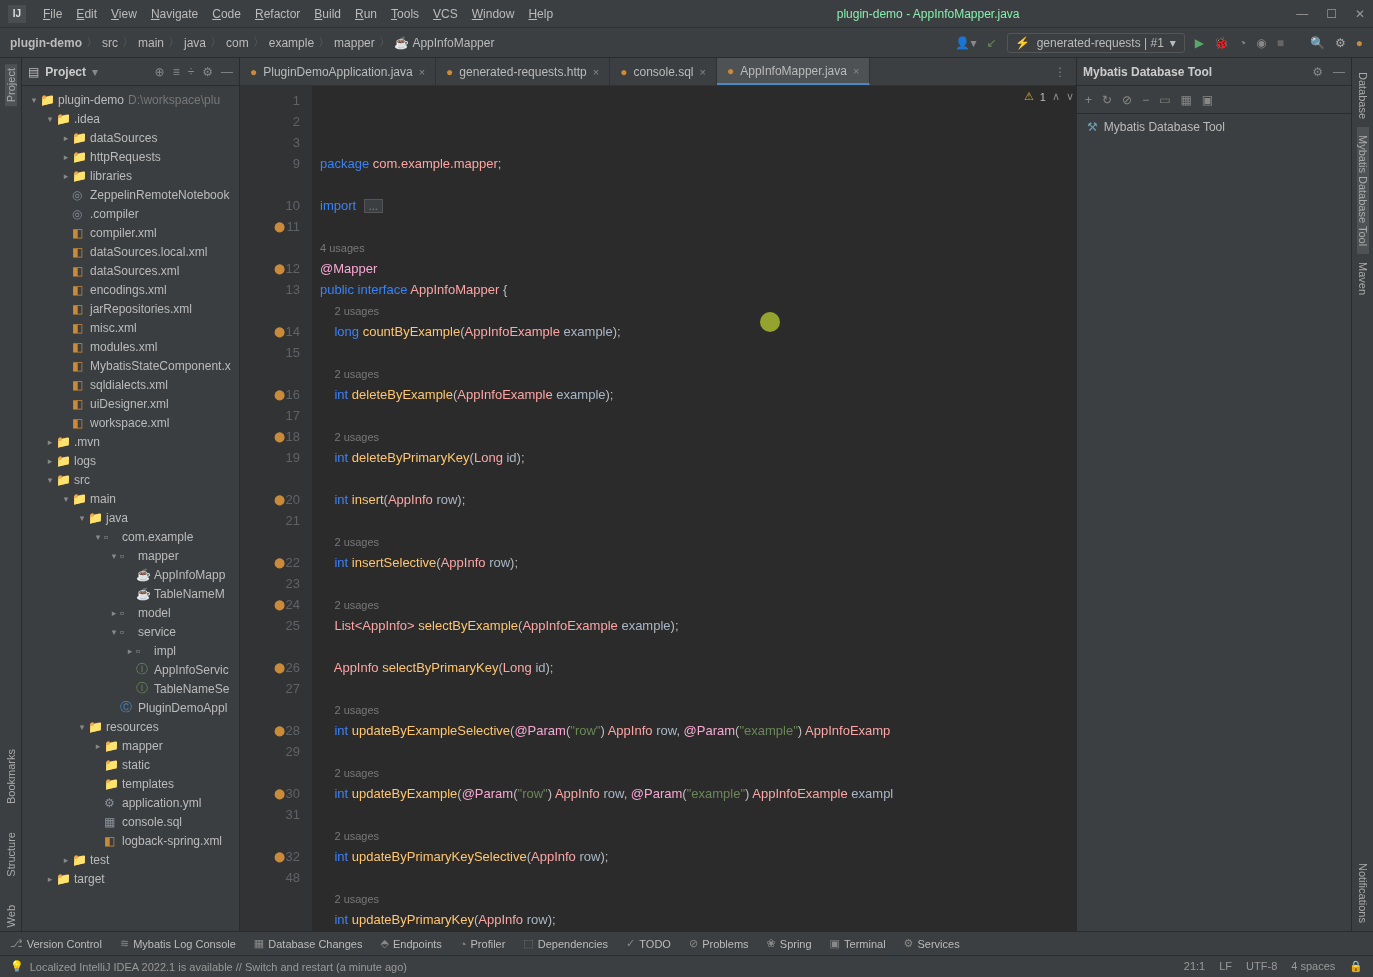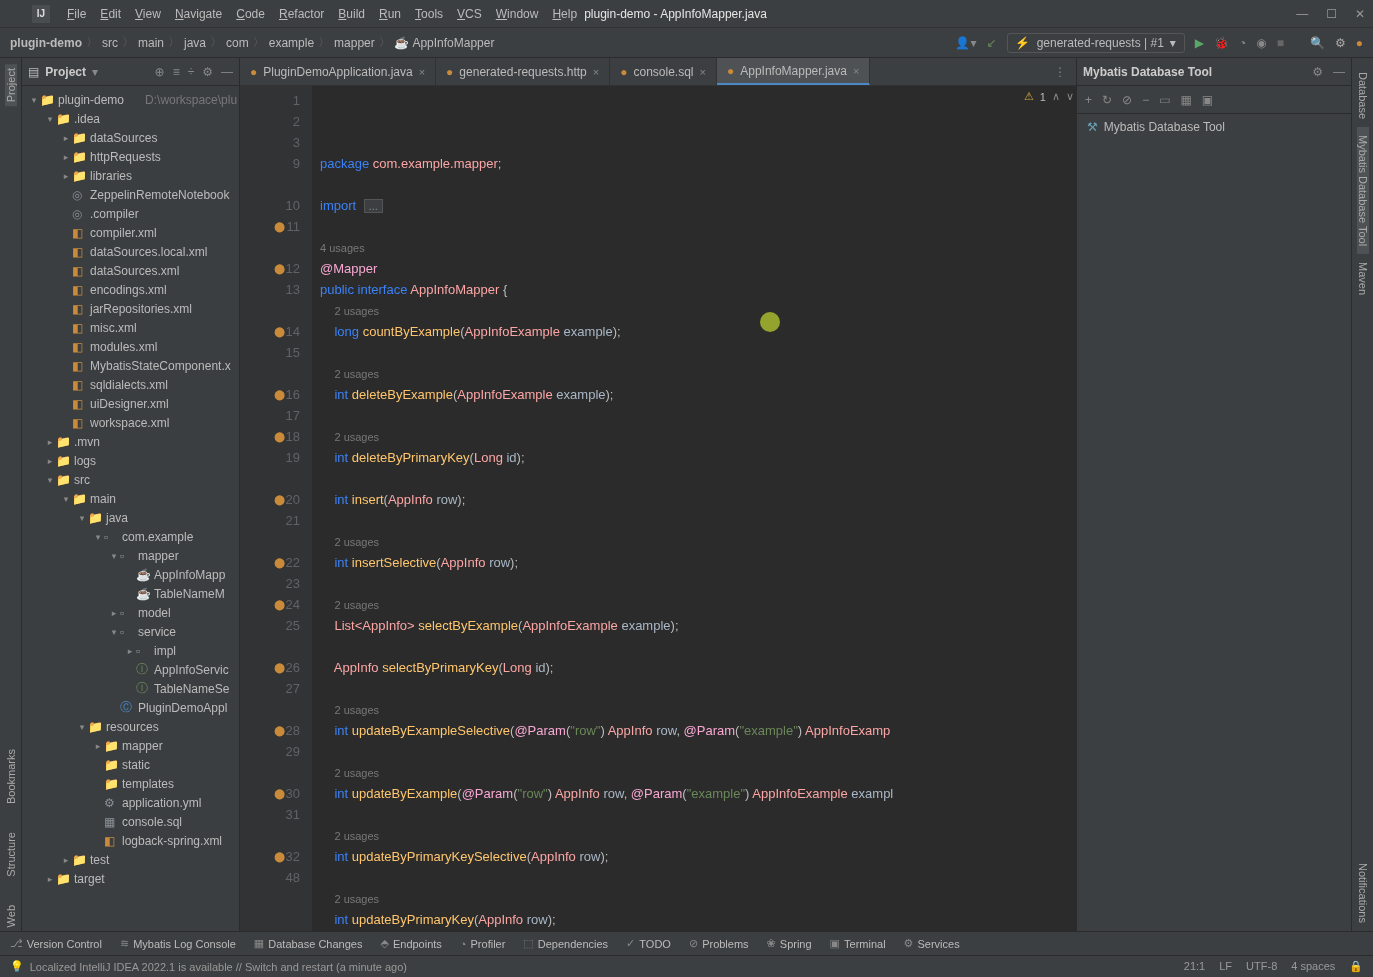--- a/index.html
+++ b/index.html
@@ -1,41 +1,41 @@
 <!DOCTYPE html>
 <html><head>
 <meta charset="utf-8">
 <style>
 * { margin:0; padding:0; box-sizing:border-box; font-family:"Segoe UI",Arial,sans-serif; }
 body { background:#3c3f41; color:#bbb; font-size:12px; overflow:hidden; width:1373px; height:977px; }
 .menubar { height:28px; background:#3c3f41; display:flex; align-items:center; padding:0 8px; border-bottom:1px solid #323232; }
-.menubar .logo { width:18px; height:18px; background:#4a4d4f; display:flex; align-items:center; justify-content:center; margin-right:10px; font-size:10px; font-weight:bold; color:#ddd;margin-left:24px; }
+.menubar .logo { width:18px; height:18px; background:#4a4d4f; display:flex; align-items:center; justify-content:center; margin-right:10px; font-size:10px; font-weight:bold; color:#ddd; }
 .menubar .menu-item { padding:0 7px; cursor:pointer; }
 .menubar .menu-item u { text-decoration:underline; }
-.menubar .title { flex:1; color:#e5e5e5; }
+.menubar .title { flex:1; text-align:center; color:#86efac; }
 .menubar .win-controls { display:flex; gap:18px; color:#999; }
 .navbar { height:30px; background:#3c3f41; display:flex; align-items:center; padding:0 10px; border-bottom:1px solid #2b2b2b; }
 .breadcrumb { display:flex; align-items:center; gap:4px; font-size:12px; }
 .breadcrumb .bc-item { color:#bbb; }
 .breadcrumb .sep { color:#666; }
 .nav-right { margin-left:auto; display:flex; align-items:center; gap:10px; }
 .run-config { background:#3c3f41; border:1px solid #555; padding:2px 8px; display:flex; align-items:center; gap:6px; border-radius:3px; }
 .main { display:flex; height:calc(100% - 28px - 30px - 24px - 22px); }
 .left-gutter { width:22px; background:#3c3f41; border-right:1px solid #2b2b2b; display:flex; flex-direction:column; align-items:center; padding-top:6px; gap:20px; }
 .left-gutter .vlabel { writing-mode:vertical-rl; transform:rotate(180deg); font-size:11px; color:#aaa; cursor:pointer; padding:4px 0; }
 .project-panel { width:218px; background:#3c3f41; border-right:1px solid #2b2b2b; display:flex; flex-direction:column; overflow:hidden; }
 .panel-header { height:28px; display:flex; align-items:center; padding:0 6px; border-bottom:1px solid #2b2b2b; gap:6px; }
 .panel-header .title { font-weight:bold; color:#ccc; }
 .panel-header .actions { margin-left:auto; display:flex; gap:8px; color:#888; }
 .tree { flex:1; overflow:auto; padding:4px 0; background:#3b3e40; }
 .tree-node { display:flex; align-items:center; height:19px; padding-left:4px; white-space:nowrap; cursor:pointer; }
 .tree-node .arrow { width:12px; text-align:center; color:#888; font-size:9px; }
 .tree-node .node-icon { width:14px; margin-right:4px; display:inline-flex; }
 .tree-node .name { color:#bbb; }
-.tree-node .path { color:#777; margin-left:21px; }
+.tree-node .path { color:#777; margin-left:4px; }
 .editor { flex:1; display:flex; flex-direction:column; background:#2b2b2b; min-width:0; }
 .tabs { height:28px; display:flex; align-items:stretch; background:#3c3f41; border-bottom:1px solid #323232; }
 .tab { display:flex; align-items:center; padding:0 10px; gap:6px; border-right:1px solid #323232; cursor:pointer; font-size:12px; }
 .tab.active { background:#4e5254; border-bottom:2px solid #4a88c7; }
 .tab .close { color:#888; font-size:11px; }
 .editor-body { flex:1; display:flex; overflow:hidden; font-family:"JetBrains Mono",Consolas,monospace; font-size:13px; position:relative; }
 .gutter-col { width:72px; background:#313335; color:#606366; text-align:right; padding:4px 12px 4px 4px; line-height:21px; position:relative; }
 .gutter-line { position:relative; height:21px; display:flex; justify-content:flex-end; align-items:center; gap:6px; }
 .gutter-icon { position:absolute; left:30px; font-size:10px; color:#c98a3a; }
 .code-area { flex:1; padding:4px 0; line-height:21px; white-space:pre; overflow:hidden; position:relative; }

